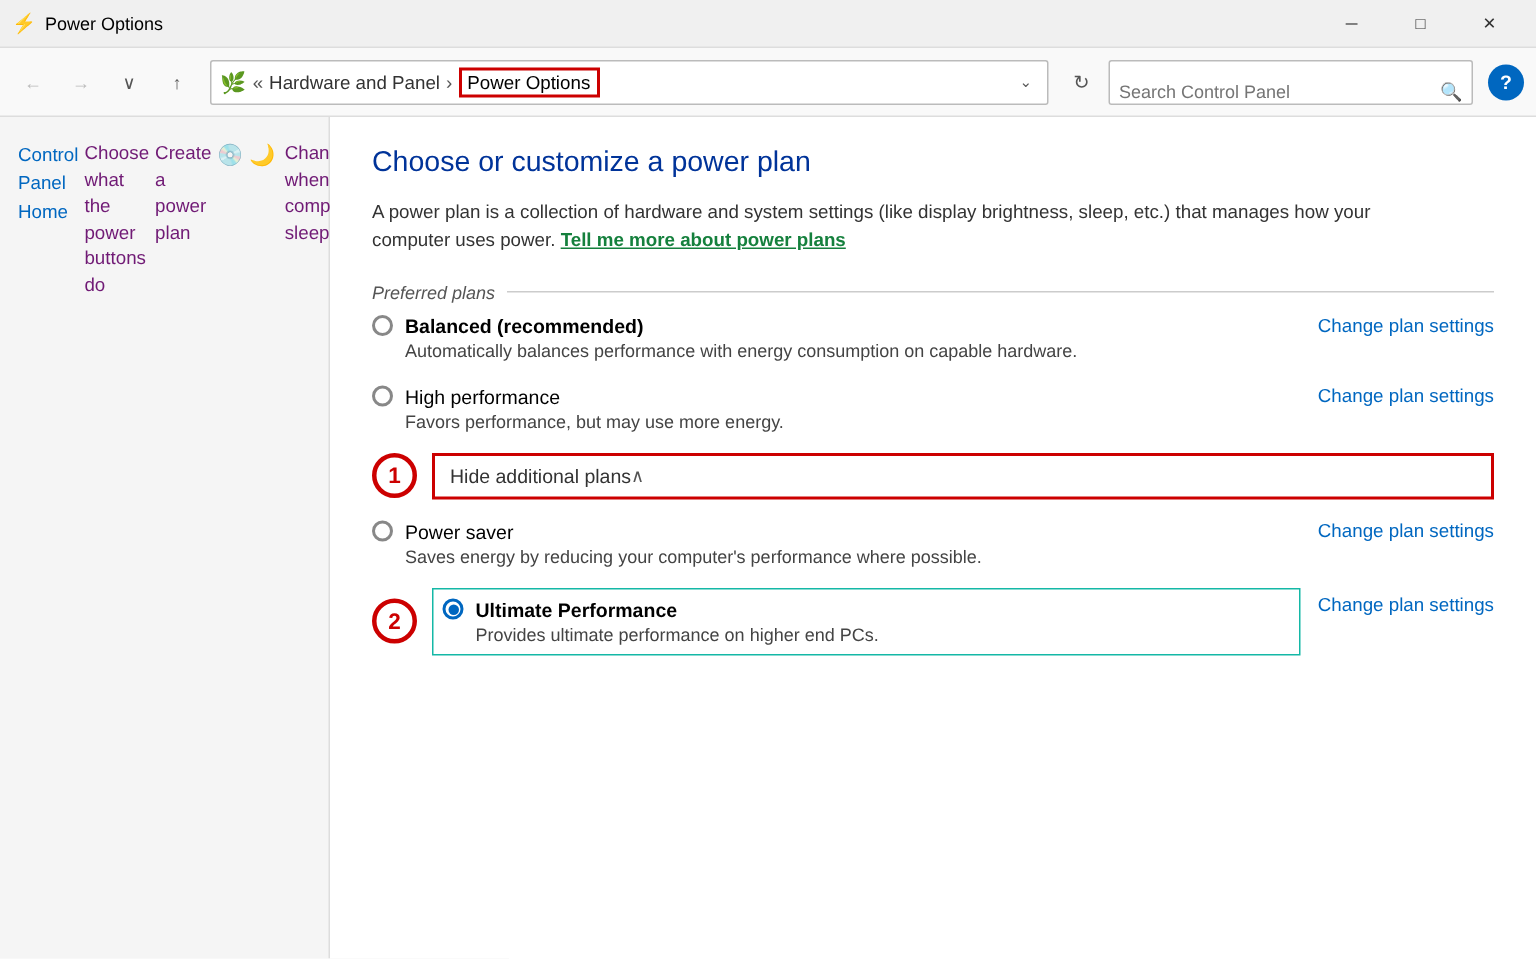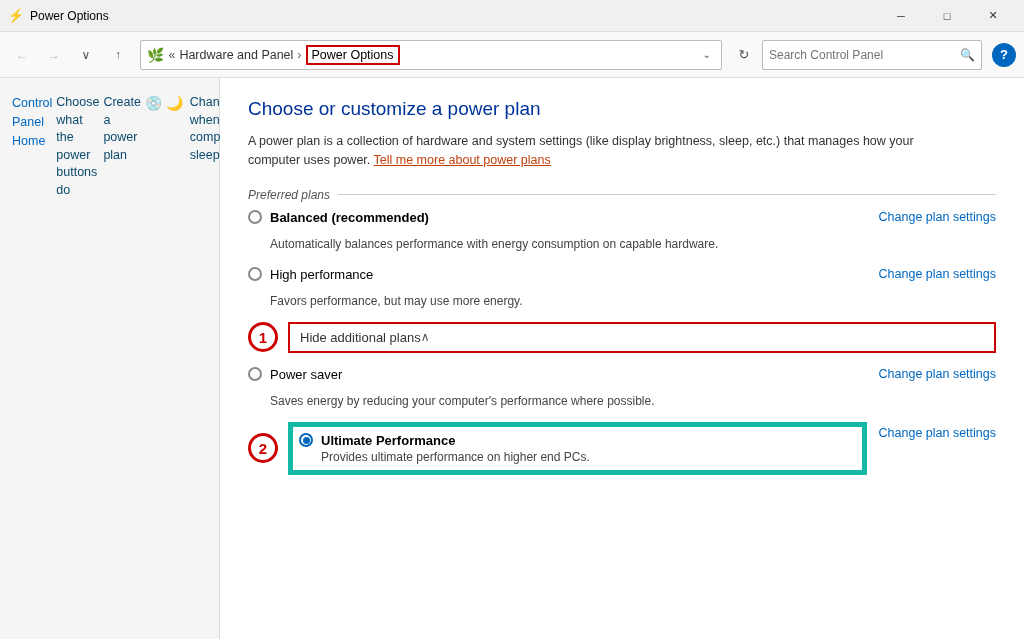--- a/index.html
+++ b/index.html
@@ -74,24 +74,24 @@
     }
     .refresh-btn {
       width: 28px; height: 28px;
       border: none; background: transparent;
       cursor: pointer; border-radius: 3px;
       display: flex; align-items: center; justify-content: center;
       font-size: 13px; color: #555;
     }
 
     .search-bar {
-      width: 220px; height: 30px;
+      width: 243px; height: 30px;
       border: 1px solid #bbb;
       background: white;
-      display: flex; align-items: center;
+      display: flex; align-items: flex-end;
       padding: 1px 6px;
       border-radius: 2px;
     }
     .search-input {
       border: none; outline: none;
       font-size: 12px; flex: 1; background: transparent;
       color: #888;
     }
     .search-icon-btn { font-size: 12px; color: #555; cursor: pointer; }
 
@@ -137,21 +137,21 @@
     }
     .sidebar-link-with-icon {
       display: flex;
       align-items: flex-start;
       gap: 6px;
       margin-bottom: 8px;
       cursor: pointer;
     }
     .sidebar-link-with-icon .link-icon { font-size: 14px; margin-top: 1px; }
     .sidebar-link-with-icon .link-text {
-      color: #0c4a6e;
+      color: #701a75;
       font-size: 12.5px;
       line-height: 1.4;
       text-decoration: none;
     }
 
     
     .content {
       flex: 1;
       padding: 20px 28px;
       overflow-y: auto;
@@ -163,21 +163,21 @@
       color: #003399;
       margin-bottom: 12px;
     }
     .page-desc {
       font-size: 12.5px;
       color: #333;
       line-height: 1.5;
       margin-bottom: 18px;
       max-width: 700px;
     }
-    .page-desc a { color: #c2410c; text-decoration: underline; cursor: pointer; }
+    .page-desc a { color: #15803d; text-decoration: underline; cursor: pointer; font-weight: bold; }
 
     .section-label {
       font-size: 12px;
       color: #555;
       margin-bottom: 6px;
       display: flex;
       align-items: center;
       gap: 8px;
       font-style: italic;
     }
@@ -188,21 +188,21 @@
       background: #ccc;
     }
 
     .plan-item {
       display: flex;
       align-items: flex-start;
       justify-content: space-between;
       margin-bottom: 12px;
       padding: 2px 0;
     }
-    .plan-left { display: flex; flex-direction: column; gap: 12px; }
+    .plan-left { display: flex; flex-direction: column; gap: 2px; }
     .plan-radio-row { display: flex; align-items: center; gap: 8px; }
     .plan-radio {
       width: 14px; height: 14px;
       border-radius: 50%;
       border: 2px solid #888;
       background: white;
       display: inline-flex; align-items: center; justify-content: center;
       cursor: pointer; flex-shrink: 0;
     }
     .plan-radio.selected {
@@ -244,21 +244,21 @@
       font-size: 15px;
       font-weight: bold;
       display: flex; align-items: center; justify-content: center;
       position: absolute;
       left: -40px;
       top: 50%;
       transform: translateY(-50%);
     }
 
     .ultimate-box {
-      border: 5px solid #14b8a6;
+      border: 1px solid #14b8a6;
       padding: 6px 10px 6px 6px;
       margin-left: 0;
     }
 
     .plans-section {
       margin-top: 4px;
     }
   </style>
 </head>
 <body>

